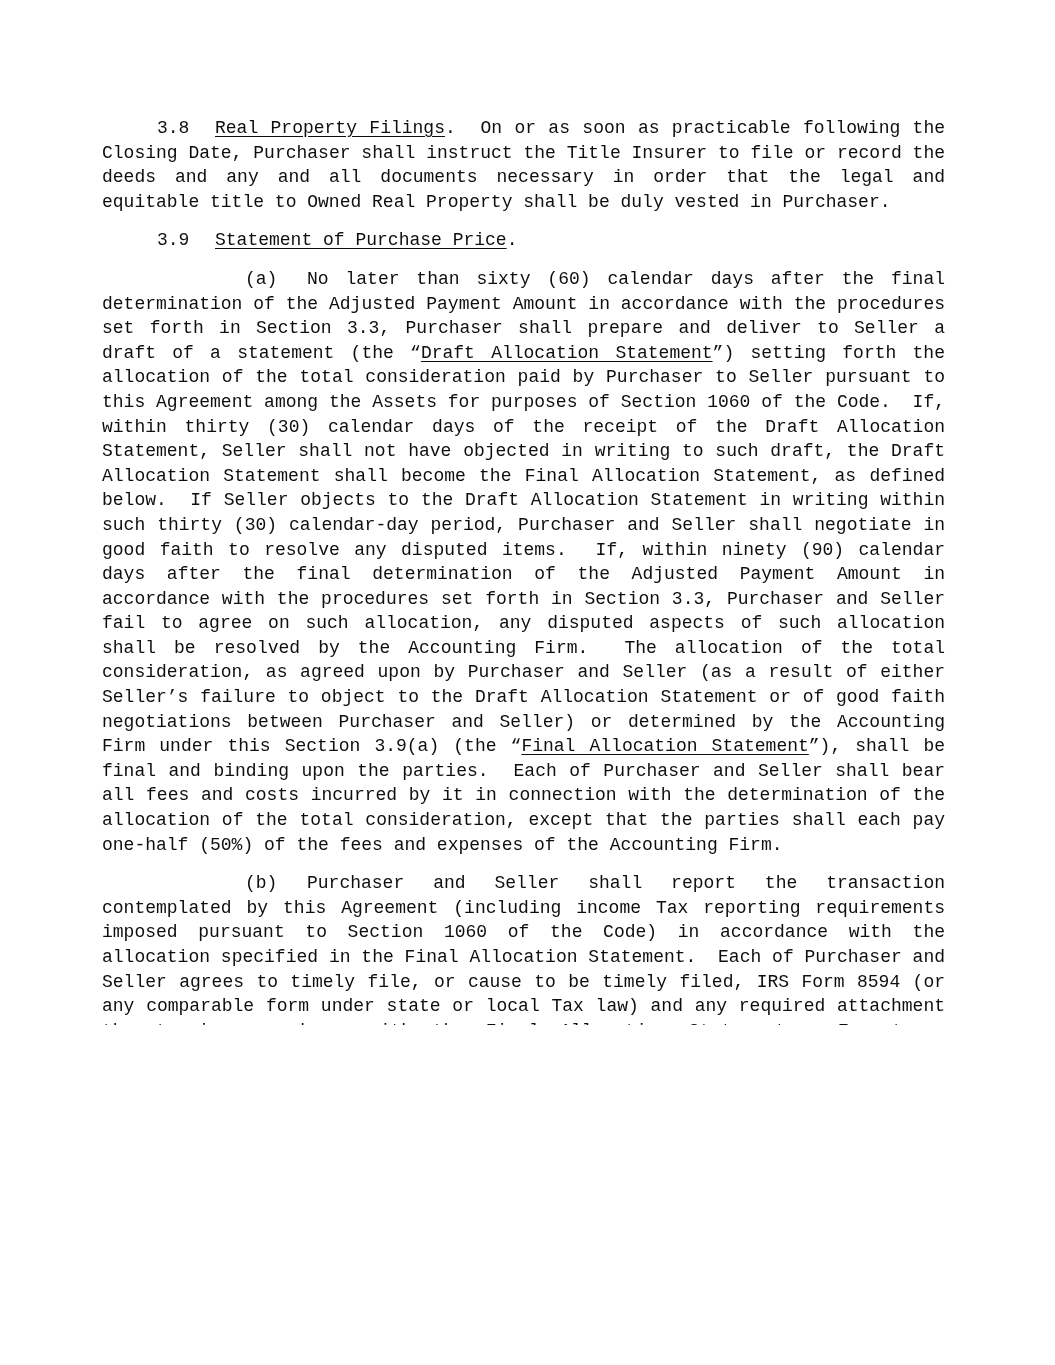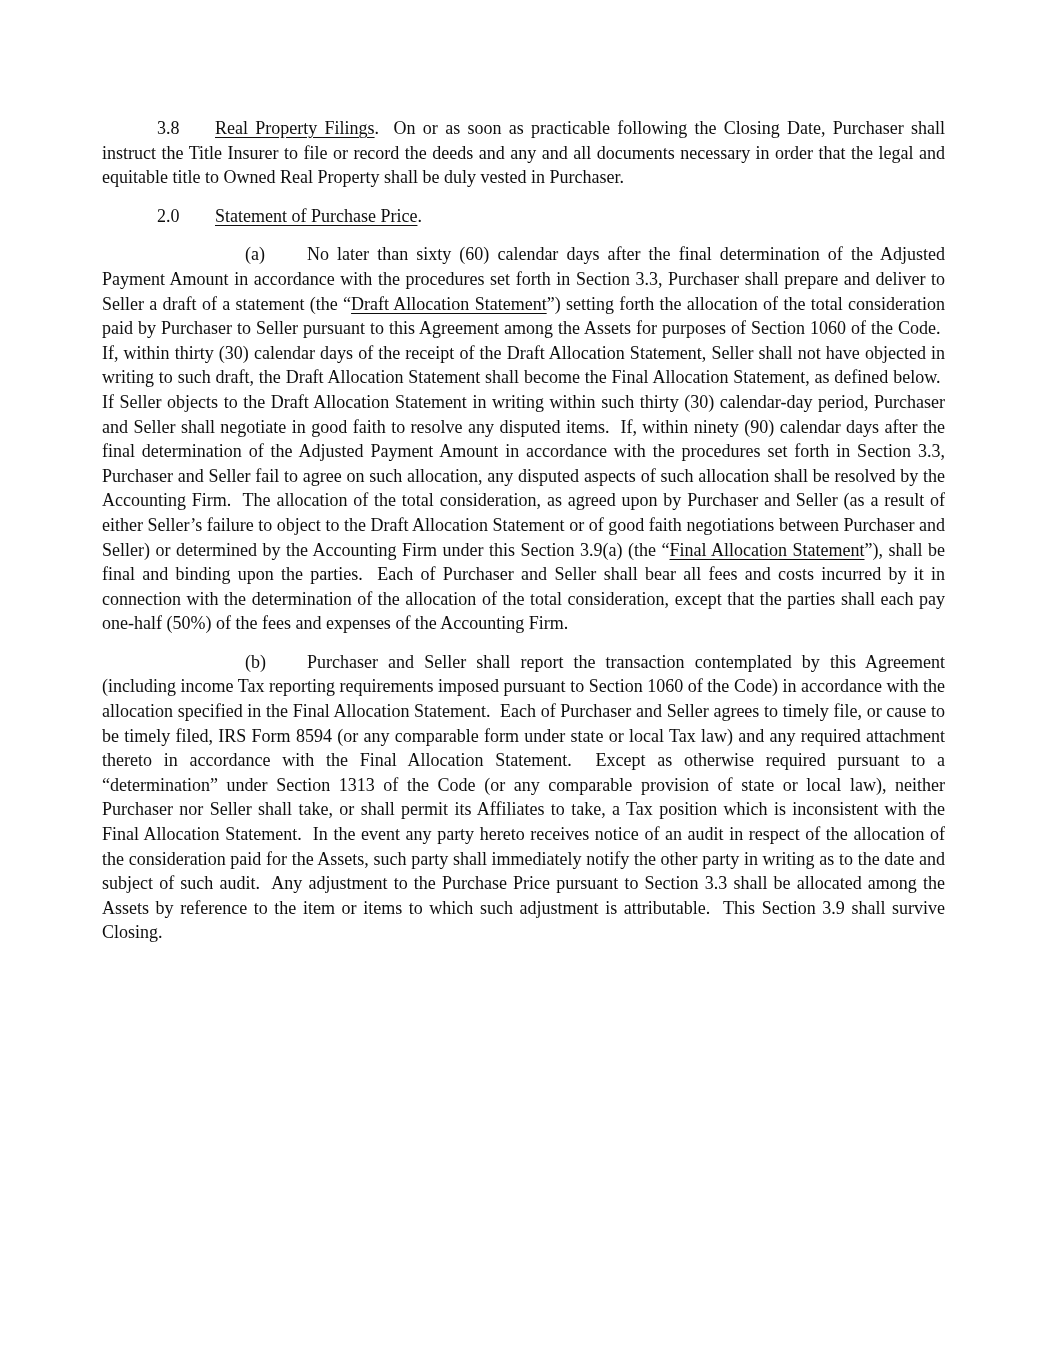--- a/index.html
+++ b/index.html
@@ -7,21 +7,21 @@
     padding: 0;
     background: #ffffff;
   }
   .page {
     position: relative;
     width: 1055px;
     height: 1025px;
     margin: 0 auto;
     background: #ffffff;
     color: #0e0e0e;
-    font-family: Liberation Serif, serif;
+    font-family: Liberation Mono, monospace;
     font-size: 18px;
     line-height: 24.6px;
     overflow: hidden;
   }
   .content {
     position: absolute;
     top: 116px;
     left: 102px;
     width: 843px;
   }
@@ -63,21 +63,21 @@
   }
 </style>
 </head>
 <body>
 
 <div class="page">
   <div class="content">
 
     <p class="para section-lead"><span class="num">3.8</span><span class="heading">Real Property Filings</span><span><span>.&nbsp; On or as soon as practicable following the Closing Date, Purchaser shall instruct the Title Insurer to file or record the deeds and any and all documents necessary in order that the legal and equitable title to Owned Real Property shall be duly vested in Purchaser.</span></span></p>
 
-    <p class="para section-lead"><span class="num">2.0</span><span class="heading">Statement of Purchase Price</span><span>.</span></p>
+    <p class="para section-lead"><span class="num">3.9</span><span class="heading">Statement of Purchase Price</span><span>.</span></p>
 
     <p class="para subpara"><span class="sublabel">(a)</span><span><span>No later than sixty (60) calendar days after the final determination of the Adjusted Payment Amount in accordance with the procedures set forth in Section 3.3, Purchaser shall prepare and deliver to Seller a draft of a statement (the “</span><span class="u">Draft Allocation Statement</span><span>”) setting forth the allocation of the total consideration paid by Purchaser to Seller pursuant to this Agreement among the Assets for purposes of Section 1060 of the Code.&nbsp; If, within thirty (30) calendar days of the receipt of the Draft Allocation Statement, Seller shall not have objected in writing to such draft, the Draft Allocation Statement shall become the Final Allocation Statement, as defined below.&nbsp; If Seller objects to the Draft Allocation Statement in writing within such thirty (30) calendar-day period, Purchaser and Seller shall negotiate in good faith to resolve any disputed items.&nbsp; If, within ninety (90) calendar days after the final determination of the Adjusted Payment Amount in accordance with the procedures set forth in Section 3.3, Purchaser and Seller fail to agree on such allocation, any disputed aspects of such allocation shall be resolved by the Accounting Firm.&nbsp; The allocation of the total consideration, as agreed upon by Purchaser and Seller (as a result of either Seller’s failure to object to the Draft Allocation Statement or of good faith negotiations between Purchaser and Seller) or determined by the Accounting Firm under this Section 3.9(a) (the “</span><span class="u">Final Allocation Statement</span><span>”), shall be final and binding upon the parties.&nbsp; Each of Purchaser and Seller shall bear all fees and costs incurred by it in connection with the determination of the allocation of the total consideration, except that the parties shall each pay one-half (50%) of the fees and expenses of the Accounting Firm.</span></span></p>
 
     <p class="para subpara"><span class="sublabel">(b)</span><span><span>Purchaser and Seller shall report the transaction contemplated by this Agreement (including income Tax reporting requirements imposed pursuant to Section 1060 of the Code) in accordance with the allocation specified in the Final Allocation Statement.&nbsp; Each of Purchaser and Seller agrees to timely file, or cause to be timely filed, IRS Form 8594 (or any comparable form under state or local Tax law) and any required attachment thereto in accordance with the Final Allocation Statement.&nbsp; Except as otherwise required pursuant to a “determination” under Section 1313 of the Code (or any comparable provision of state or local law), neither Purchaser nor Seller shall take, or shall permit its Affiliates to take, a Tax position which is inconsistent with the Final Allocation Statement.&nbsp; In the event any party hereto receives notice of an audit in respect of the allocation of the consideration paid for the Assets, such party shall immediately notify the other party in writing as to the date and subject of such audit.&nbsp; Any adjustment to the Purchase Price pursuant to Section 3.3 shall be allocated among the Assets by reference to the item or items to which such adjustment is attributable.&nbsp; This Section 3.9 shall survive Closing.</span></span></p>
 
   </div>
 
   <div class="page-number">20</div>
 </div>
 

